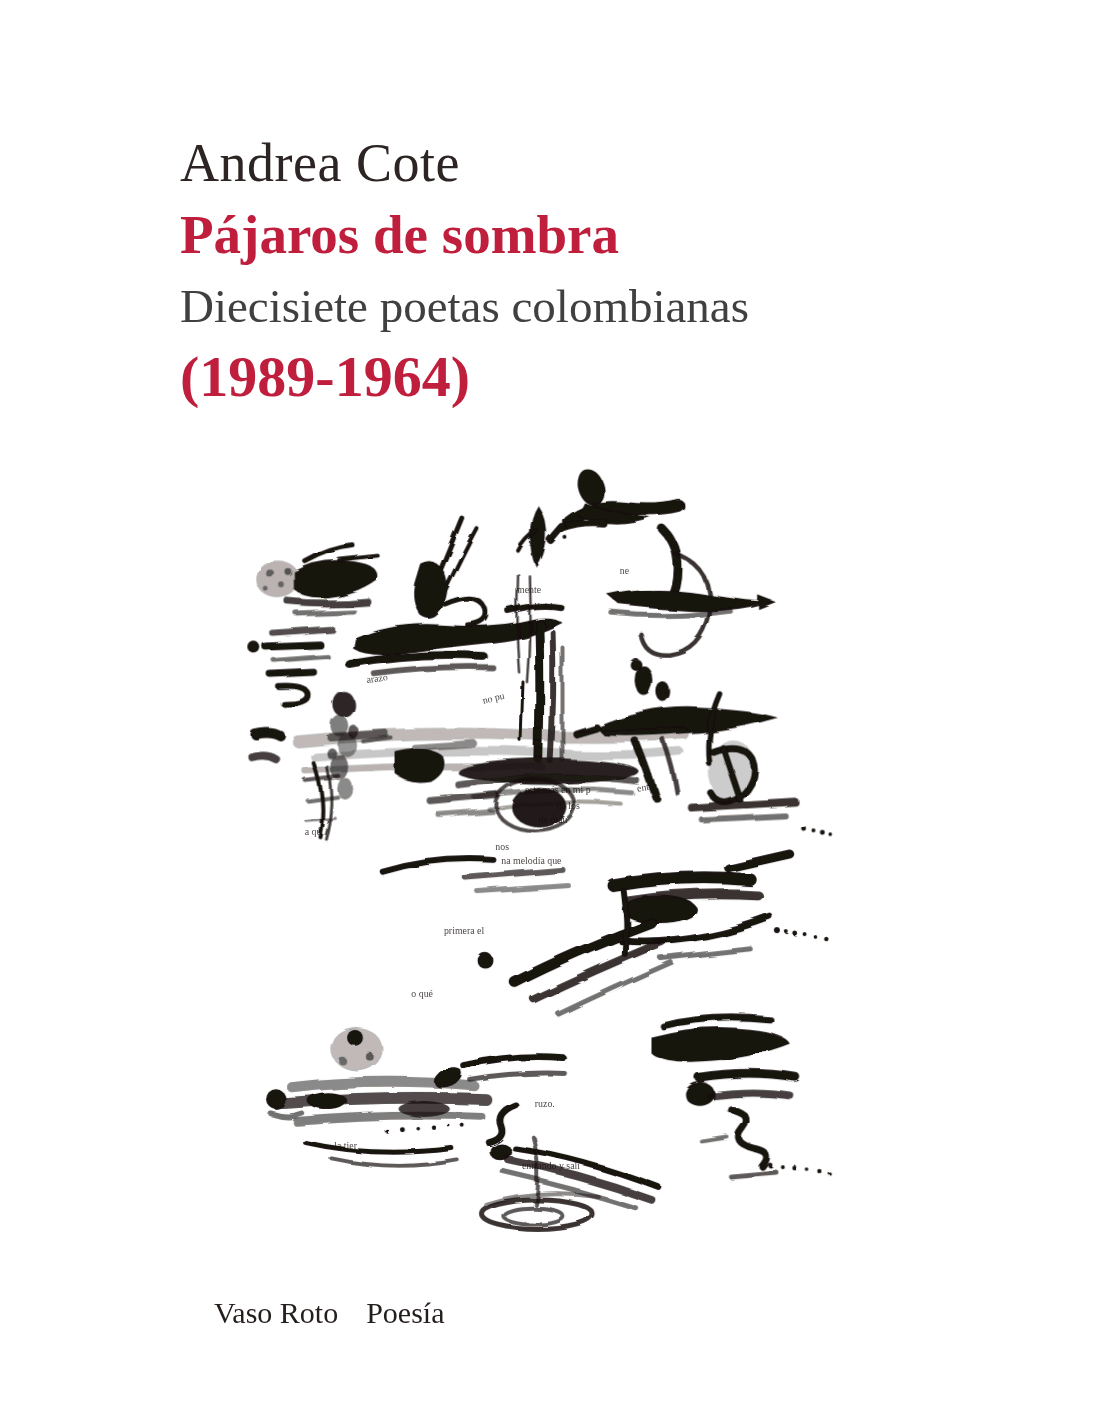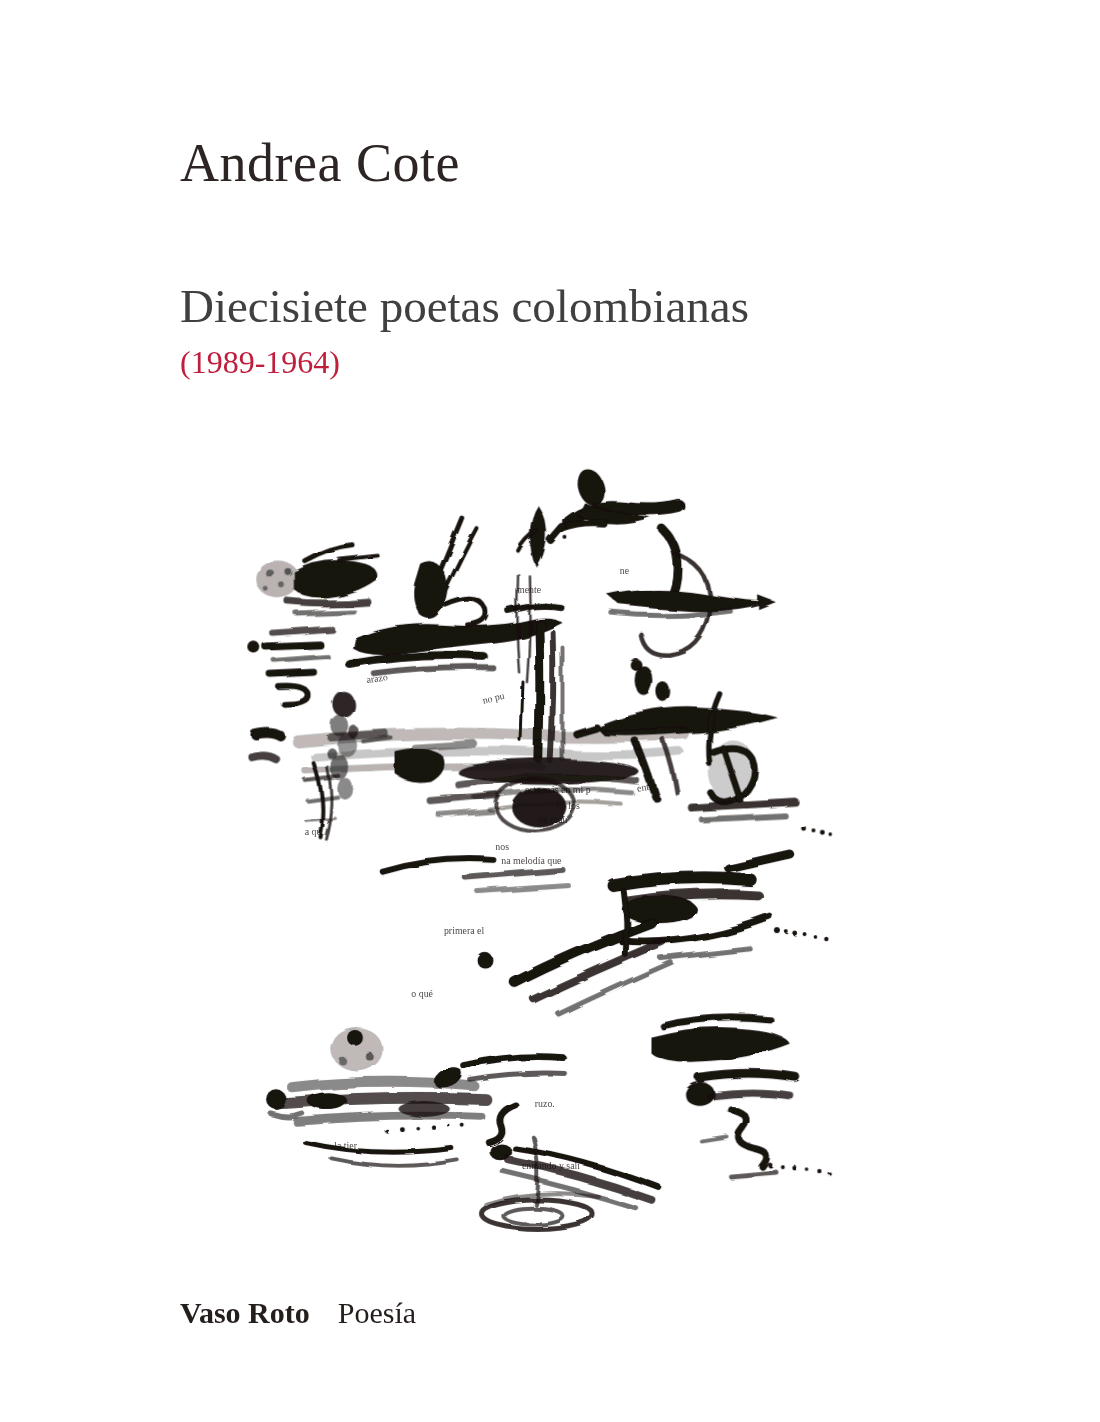--- a/index.html
+++ b/index.html
@@ -17,42 +17,43 @@
   .title{
     position:absolute;left:180px;top:205px;
     font-size:55px;line-height:1.1;font-weight:bold;color:#bf1e3c;
   }
   .subtitle{
     position:absolute;left:180px;top:281px;
     font-size:47px;line-height:1.1;color:#404040;
   }
   .years{
     position:absolute;left:180px;top:345px;
-    font-size:32px;line-height:1.1;color:#bf1e3c;
+    font-size:58px;line-height:1.1;color:#bf1e3c;font-weight:bold;
   }
   .illustration{
     position:absolute;left:235px;top:445px;width:655px;height:820px;
   }
   .imprint{
     position:absolute;left:180px;top:1296px;
     font-size:30px;color:#241e1c;
   }
-  .imprint .pub{font-weight:bold;}
+  .imprint .pub{font-weight:normal;margin-left:34px;}
   .imprint .col{margin-left:28px;}
   svg text{
     font-family:"Liberation Serif", serif;
     fill:#2a2422;
   }
 </style>
 </head>
 <body>
 
 <div class="page">
 
   <div class="author">Andrea Cote</div>
+  <div class="title">Pájaros de sombra</div>
   <div class="subtitle">Diecisiete poetas colombianas</div>
   <div class="years">(1989-1964)</div>
 
   <div class="illustration">
     <svg viewBox="0 0 660 830" width="100%" height="100%">
       <defs>
         <filter id="rough" x="-8%" y="-8%" width="116%" height="116%">
           <feTurbulence type="fractalNoise" baseFrequency="0.015 0.028" numOctaves="3" seed="11" result="n"></feTurbulence>
           <feDisplacementMap in="SourceGraphic" in2="n" scale="7"></feDisplacementMap>
         </filter>

